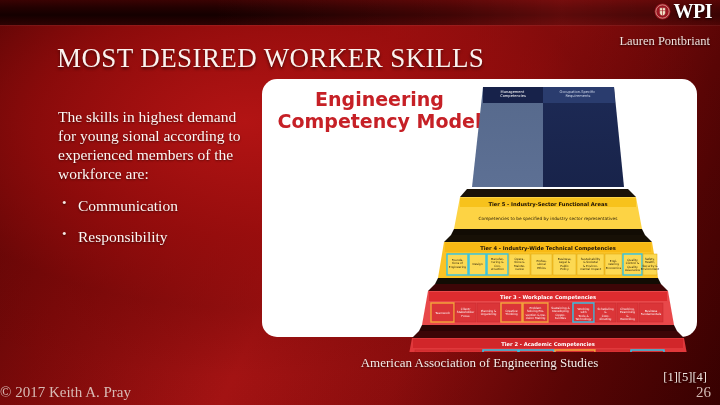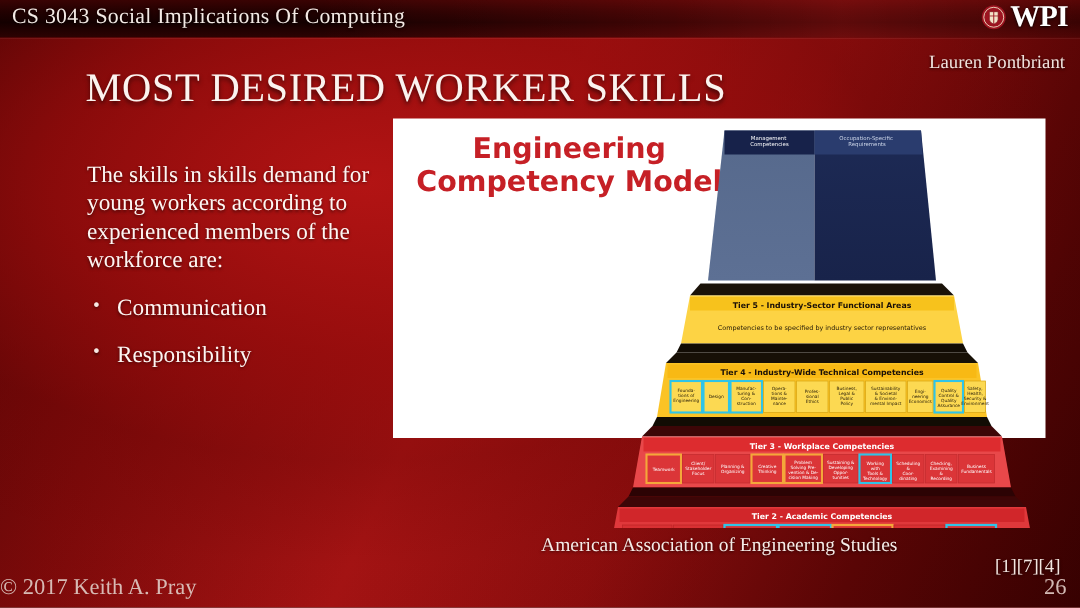--- a/index.html
+++ b/index.html
@@ -68,22 +68,23 @@
     position:relative;padding-left:20px;margin-bottom:14px;
     font-size:15.5px;line-height:1.15;color:#fdf6f3;
     text-shadow:0 1px 2px rgba(0,0,0,.5);
   }
   ul#skill-list li:before{
     content:"\2022";position:absolute;left:4px;top:-1px;
     font-size:13px;color:#f7e9e4;
   }
   
   #figure-panel{
-    position:absolute;left:262px;top:79px;width:435px;height:213px;
+    position:absolute;left:262px;top:79px;width:435px;height:258px;
     background:#ffffff;
+    border-radius:15px;
   }
   #fig-title{
     position:absolute;left:0;top:9px;width:235px;text-align:center;
     font-family:"DejaVu Sans", sans-serif;font-weight:bold;
     font-size:19px;line-height:1.18;color:#c62026;
   }
   #fig-caption{
     position:absolute;left:262px;top:355px;width:435px;text-align:center;
     font-size:13px;color:#f5ebe7;
     text-shadow:0 1px 2px rgba(0,0,0,.6);
@@ -114,39 +115,38 @@
     font-size:15px;color:#dfc9c3;opacity:.92;
   }
 </style>
 </head>
 <body>
 
 <div id="slide">
 
   <div id="headerbar"></div>
 
-  <div id="course-title">CS 3043 Social Implications Of Computing</div>
 
   <div id="wpi-logo">
     <svg id="wpi-seal" viewBox="0 0 32 32">
       <circle cx="16" cy="16" r="15" fill="#9c1420"></circle>
       <circle cx="16" cy="16" r="12.5" fill="none" stroke="#f2e3c8" stroke-width="1.1"></circle>
       <path d="M10.5 9 h11 v9.5 c0 4 -5.5 6.2 -5.5 6.2 s-5.5 -2.2 -5.5 -6.2 z" fill="#f2e3c8" stroke="#7d0c16" stroke-width=".8"></path>
       <path d="M16 9 v15.7" stroke="#9c1420" stroke-width="1.2"></path>
       <path d="M10.5 14.4 h11" stroke="#9c1420" stroke-width="1"></path>
     </svg>
     <span id="wpi-word">WPI</span>
   </div>
 
   <div id="author">Lauren Pontbriant</div>
 
   <div id="slide-title">MOST DESIRED WORKER SKILLS</div>
 
   <div id="body-col">
-    <div id="lead-text">The skills in skills demand for young workers according to experienced members of the workforce are:</div>
+    <div id="lead-text">The skills in highest demand for young sional according to experienced members of the workforce are:</div>
     <ul id="skill-list">
       <li>Communication</li>
       <li>Responsibility</li>
     </ul>
   </div>
 
   <div id="figure-panel">
 
     <div id="fig-title">
       <span>Engineering</span><br>
@@ -294,18 +294,18 @@
           <text x="359" y="324"><tspan x="359" dy="0">Dependability</tspan><tspan x="359" dy="3.8">&amp; Reliability</tspan></text>
           <rect x="381" y="316" width="42" height="18" fill="#d9d9d9" stroke="#bdbdbd" stroke-width=".5"></rect>
           <text x="402" y="326.5">Lifelong Learning</text>
         </g>
       </g>
     </svg>
   </div>
 
   <div id="fig-caption">American Association of Engineering Studies</div>
 
-  <div id="refs">[1][7][4]</div>
+  <div id="refs">[1][5][4]</div>
 
   <div id="footer-left">© 2017 Keith A. Pray</div>
   <div id="footer-right">26</div>
 
 </div>
 
 </body></html>

